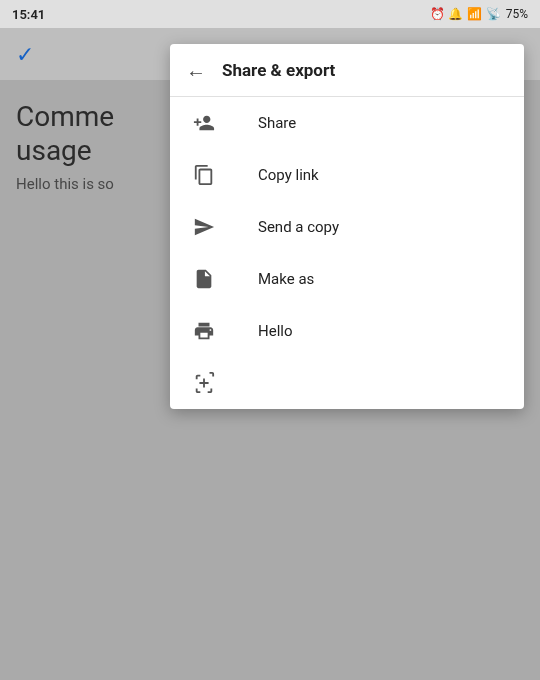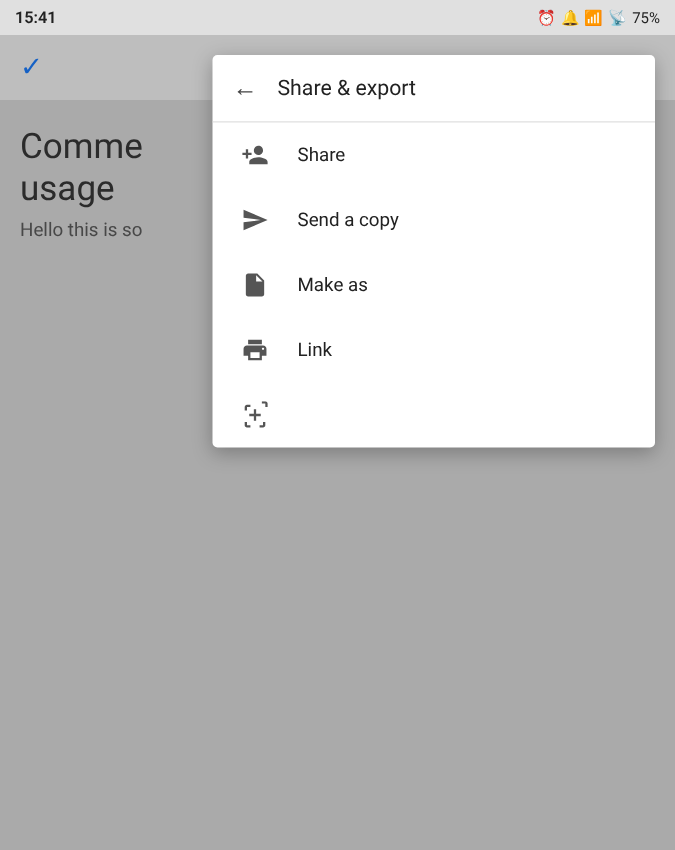--- a/index.html
+++ b/index.html
@@ -110,21 +110,21 @@
     }
     .back-icon {
       font-size: 20px;
       color: #444;
       margin-right: 16px;
       cursor: pointer;
     }
     .menu-title {
       font-size: 17px;
       color: #222;
-      font-weight: 400;
+      font-weight: 700;
     }
 
     
     .divider {
       height: 1px;
       background: #e0e0e0;
       margin: 0;
     }
 
     
@@ -143,20 +143,21 @@
       justify-content: center;
       margin-right: 16px;
       color: #555;
       font-size: 20px;
       flex-shrink: 0;
     }
     .menu-item-label {
       font-size: 15px;
       color: #222;
       flex: 1;
+      margin-left: 20px;
     }
 
     
     .toggle-switch {
       position: relative;
       width: 38px;
       height: 22px;
       flex-shrink: 0;
     }
     .toggle-track {
@@ -220,20 +221,28 @@
   <div class="menu-item">
     <span class="menu-item-icon">
       <svg width="22" height="22" viewBox="0 0 24 24" fill="#555">
         <path d="M15 12c2.21 0 4-1.79 4-4s-1.79-4-4-4-4 1.79-4 4 1.79 4 4 4zm-9-2V7H4v3H1v2h3v3h2v-3h3v-2H6zm9 4c-2.67 0-8 1.34-8 4v2h16v-2c0-2.66-5.33-4-8-4z"></path>
       </svg>
     </span>
     <span class="menu-item-label">Share</span>
   </div>
 
 
+  <div class="menu-item">
+    <span class="menu-item-icon">
+      <svg width="22" height="22" viewBox="0 0 24 24" fill="#555">
+        <path d="M16 1H4c-1.1 0-2 .9-2 2v14h2V3h12V1zm3 4H8c-1.1 0-2 .9-2 2v14c0 1.1.9 2 2 2h11c1.1 0 2-.9 2-2V7c0-1.1-.9-2-2-2zm0 16H8V7h11v14z"></path>
+      </svg>
+    </span>
+    <span class="menu-item-label">Copy link</span>
+  </div>
 
   <div class="menu-item">
     <span class="menu-item-icon">
       <svg width="22" height="22" viewBox="0 0 24 24" fill="#555">
         <path d="M2.01 21L23 12 2.01 3 2 10l15 2-15 2z"></path>
       </svg>
     </span>
     <span class="menu-item-label">Send a copy</span>
   </div>
 
@@ -245,21 +254,21 @@
     </span>
     <span class="menu-item-label">Make as</span>
   </div>
 
   <div class="menu-item">
     <span class="menu-item-icon">
       <svg width="22" height="22" viewBox="0 0 24 24" fill="#555">
         <path d="M19 8H5c-1.66 0-3 1.34-3 3v6h4v4h12v-4h4v-6c0-1.66-1.34-3-3-3zm-3 11H8v-5h8v5zm3-7c-.55 0-1-.45-1-1s.45-1 1-1 1 .45 1 1-.45 1-1 1zm-1-9H6v4h12V3z"></path>
       </svg>
     </span>
-    <span class="menu-item-label">Link</span>
+    <span class="menu-item-label">Hello</span>
   </div>
 
   <div class="menu-item">
     <span class="menu-item-icon">
       <svg width="22" height="22" viewBox="0 0 24 24" fill="#555">
         <path d="M8 3H5c-1.1 0-2 .9-2 2v3h2V5h3V3zm0 18H5v-3H3v3c0 1.1.9 2 2 2h3v-2zm13-3h-2v3h-3v2h3c1.1 0 2-.9 2-2v-3zm0-16h-3V0h3c1.1 0 2 .9 2 2v3h-2V2zM11 7h2v10h-2zm-4 4h10v2H7z"></path>
       </svg>
     </span>
   </div>
 </div>

